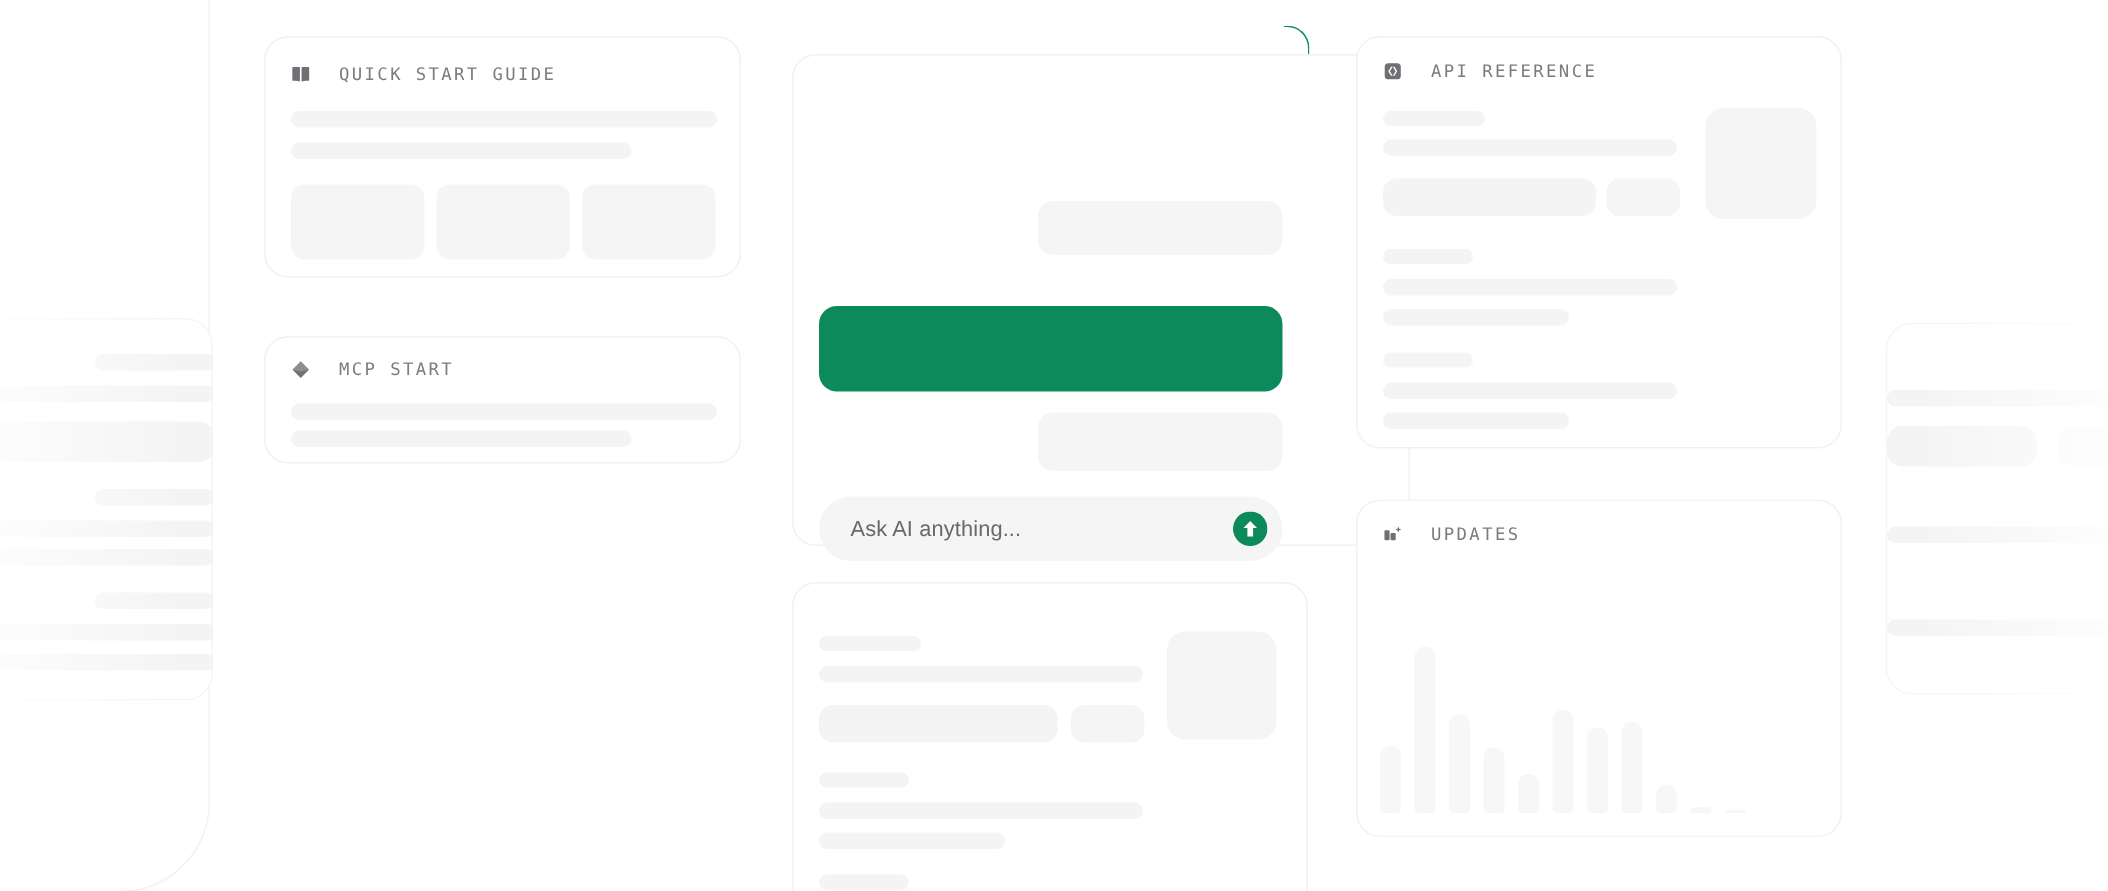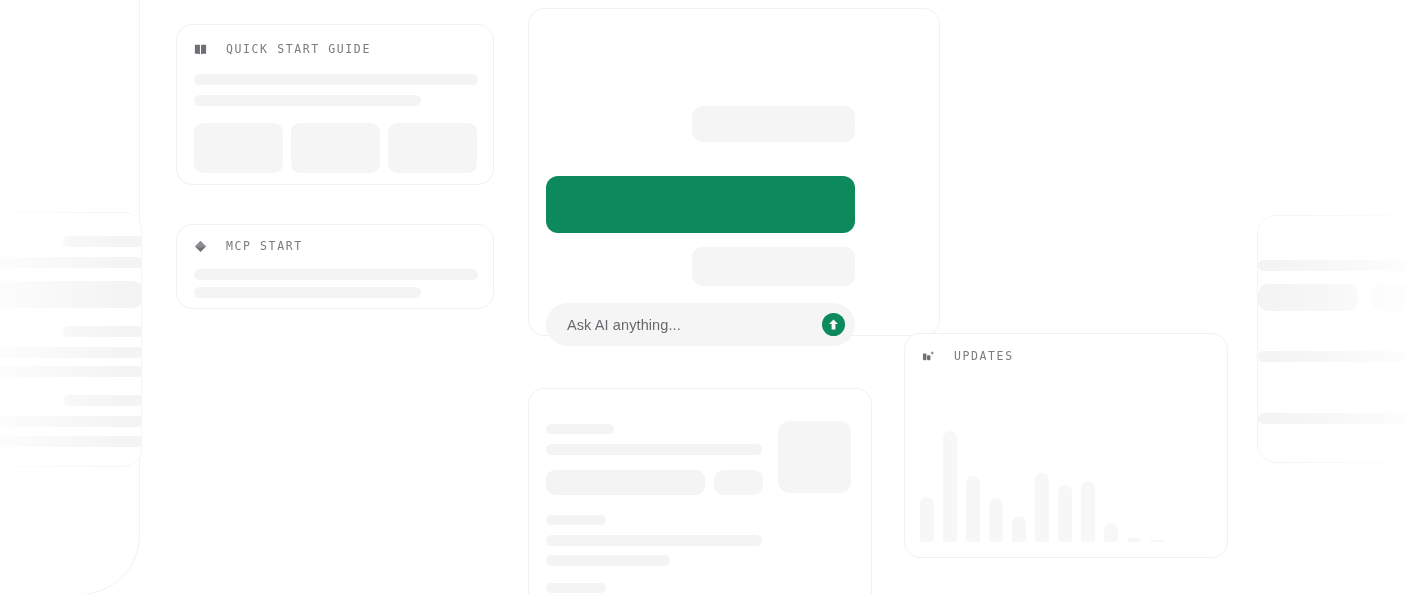--- a/index.html
+++ b/index.html
@@ -76,21 +76,21 @@
 
   
   #updates { left: 176px; top: 348px; width: 318px; height: 185px; }
   #updates .card-head { position: absolute; left: 17px; top: 14px; }
   .up-hero   { position:absolute; left:17px; top:49px;  width:149px; height:48px; border-radius:10px; background:#f4f4f5; }
   .up-line-1 { position:absolute; left:17px; top:118px; width:284px; height:11px; }
   .up-line-2 { position:absolute; left:17px; top:138px; width:227px; height:11px; }
   .up-chip   { position:absolute; left:17px; top:161px; width:26px;  height:11px; }
 
   
-  #assistant { left: 528px; top: 8px; width: 412px; height: 328px; }
+  #assistant { left: 528px; top: 36px; width: 412px; height: 328px; }
   .as-bubble-user-1 { position:absolute; left:163px; top:97px;  width:163px; height:36px; border-radius:10px; background:#f5f5f6; }
   .as-bubble-hero   { position:absolute; left:17px;  top:167px; width:309px; height:57px; border-radius:12px; }
   .as-bubble-user-2 { position:absolute; left:163px; top:238px; width:163px; height:39px; border-radius:10px; background:#f5f5f6; }
 
   .as-input {
     position: absolute;
     left: 17px; top: 294px;
     width: 309px; height: 43px;
     background: #f5f5f6;
     border-radius: 22px;
@@ -271,20 +271,41 @@
       <span class="as-input-text">Ask AI anything...</span>
       <span class="as-send">
         <svg width="23" height="23" viewBox="0 0 23 23">
           <circle cx="11.5" cy="11.5" r="11.5" fill="#0d8a5c"></circle>
           <path d="M11.5 6.4 16 11h-2.6v5.6h-3.8V11H7z" fill="#ffffff"></path>
         </svg>
       </span>
     </div>
   </div>
 
+  <div class="card" id="api-reference">
+    <div class="card-head">
+      <svg class="ico" width="13" height="13" viewBox="0 0 16 16">
+        <rect x="1.4" y="1.4" width="13.2" height="13.2" rx="3" fill="#6f6f74"></rect>
+        <path d="M6.6 4.4 4.3 8l2.3 3.6h1.3L5.7 8l2.2-3.6z" fill="#ffffff"></path>
+        <path d="M9.4 4.4 11.7 8l-2.3 3.6H8.1L10.3 8 8.1 4.4z" fill="#ffffff"></path>
+      </svg>
+      <span class="card-title">API REFERENCE</span>
+    </div>
+    <div class="sk-r ar-l1"></div>
+    <div class="sk-r ar-l2"></div>
+    <div class="ar-pill"></div>
+    <div class="ar-pill2"></div>
+    <div class="ar-thumb"></div>
+    <div class="sk-r ar-l3"></div>
+    <div class="sk-r ar-l4"></div>
+    <div class="sk-r ar-l5"></div>
+    <div class="sk-r ar-l6"></div>
+    <div class="sk-r ar-l7"></div>
+    <div class="sk-r ar-l8"></div>
+  </div>
 
   <div class="card" id="insights">
     <div class="card-head">
       <svg class="ico" width="13" height="13" viewBox="0 0 16 16">
         <rect x="1.2" y="4.3" width="4.2" height="8.2" rx="1" fill="#6f6f74"></rect>
         <rect x="6.2" y="6.6" width="4.2" height="5.9" rx="1" fill="#6f6f74"></rect>
         <path d="M12.6 1.2 13.3 3l1.8.7-1.8.7-.7 1.8-.7-1.8-1.8-.7 1.8-.7z" fill="#6f6f74"></path>
       </svg>
       <span class="card-title">UPDATES</span>
     </div>

